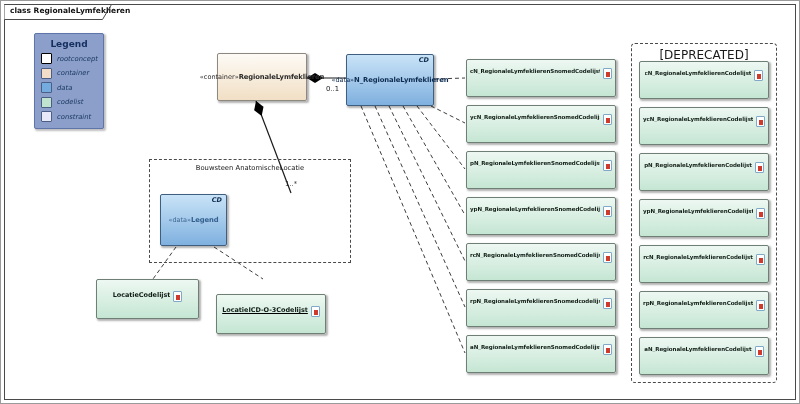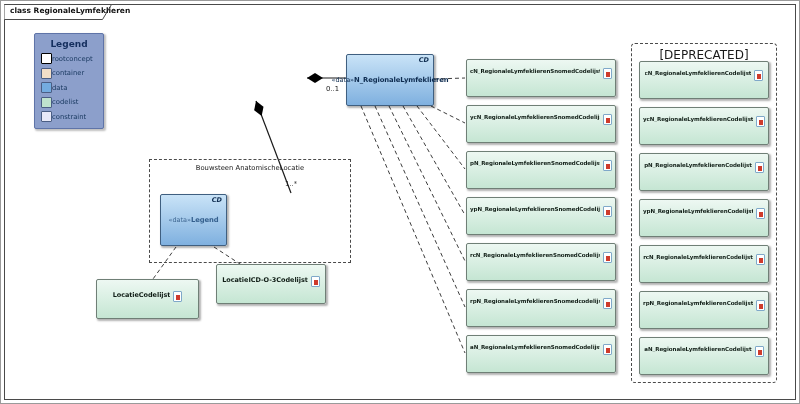--- a/index.html
+++ b/index.html
@@ -5,21 +5,21 @@
   * { margin:0; padding:0; box-sizing:border-box; }
   html,body { width:800px; height:404px; background:#fff; font-family:"DejaVu Sans", sans-serif; overflow:hidden; }
   .canvas { position:relative; width:800px; height:404px; background:#fff; border:1px solid #9a9a9a; }
   .frame { position:absolute; left:3px; top:3px; right:3px; bottom:3px; border:1px solid #4a4a4a; z-index:0; }
   .wires { position:absolute; left:0; top:0; z-index:1; pointer-events:none; }
   .tab-label { position:absolute; left:9px; top:5px; z-index:2; font-size:7.5px; font-weight:bold; color:#111; }
 
   
   .legend { position:absolute; left:33px; top:32px; width:70px; height:96px; background:#8c9fcb; border:1px solid #5f74a8; border-radius:2px; z-index:2; padding:4px 0 0 6px; box-shadow:1.5px 1.5px 2px rgba(0,0,0,.25); }
   .legend-title { font-size:9px; font-weight:bold; color:#142e5e; text-align:center; margin:1px 6px 4px 0; }
-  .legend-item { display:flex; align-items:center; margin-bottom:3.5px; }
+  .legend-item { display:flex; align-items:center; gap:5px; margin-bottom:3.5px;font-style:italic; }
   .sw { width:11px; height:11px; border:1px solid #4b5e84; border-radius:1px; flex-shrink:0; }
   .sw-root { background:#ffffff; border:1.6px solid #000; }
   .sw-container { background:#f2dec8; }
   .sw-data { background:#74ace0; }
   .sw-codelist { background:#bfe3ce; }
   .sw-constraint { background:#e8e9f8; }
   .legend-label { font-size:6.8px; color:#17375e; }
 
   
   .node { position:absolute; z-index:2; border-radius:2px; box-shadow:1.5px 1.5px 2px rgba(0,0,0,.3); display:flex; flex-direction:row; align-items:center; justify-content:center; text-align:center; }
@@ -38,21 +38,21 @@
   .group-dashed { position:absolute; z-index:1; border:1.5px dashed #4a4a4a; }
   .bouwsteen { left:148px; top:158px; width:202px; height:104px; }
   .group-label { position:absolute; top:4px; left:0; right:0; text-align:center; font-size:6.8px; color:#1a1a1a; }
   .deprecated { left:630px; top:42px; width:146px; height:340px; border-radius:4px; }
   .deprecated .group-label { font-size:12px; }
 
   .codelist-box { position:absolute; z-index:2; background:linear-gradient(180deg,#edf8f2,#c5e6d3); border:1px solid #6f7f76; border-radius:2px; box-shadow:1.5px 1.5px 2px rgba(0,0,0,.3); display:flex; align-items:flex-start; justify-content:center; gap:3px; padding:8px 3px 0 3px; }
   .codelist-label { font-size:5.5px; font-weight:bold; color:#101d16; letter-spacing:-0.05px; white-space:nowrap; overflow:hidden; }
   .loc-cl1 { left:95px; top:278px; width:103px; height:40px; padding-top:11px; }
   .loc-cl1 .codelist-label, .loc-cl2 .codelist-label { font-size:6.5px; }
-  .loc-cl2 { left:215px; top:263px; width:110px; height:40px; padding-top:11px; }
+  .loc-cl2 { left:215px; top:293px; width:110px; height:40px; padding-top:11px;text-decoration:underline; }
   .mid { left:465px; width:150px; height:38px; }
   .dep { left:638px; width:130px; height:38px; }
   .m0{top:58px}.m1{top:104px}.m2{top:150px}.m3{top:196px}.m4{top:242px}.m5{top:288px}.m6{top:334px}
   .d0{top:60px}.d1{top:106px}.d2{top:152px}.d3{top:198px}.d4{top:244px}.d5{top:290px}.d6{top:336px}
 
   .doc-icon { position:relative; width:9px; height:11px; background:#fff; border:1px solid #7fa8c9; border-radius:1px; flex-shrink:0; }
   .doc-icon::after { content:""; position:absolute; right:1px; bottom:1px; width:4px; height:5px; background:#ce3b2c; }
 
   .mult { position:absolute; z-index:3; font-size:6.8px; color:#1a1a1a; }
   .mult-n { left:325px; top:84px; }
@@ -105,20 +105,24 @@
     <div class="legend-item">
       <span class="sw sw-codelist"></span>
       <span class="legend-label">codelist</span>
     </div>
     <div class="legend-item">
       <span class="sw sw-constraint"></span>
       <span class="legend-label">constraint</span>
     </div>
   </div>
 
+  <div class="node container-box">
+    <span class="stereo">«container»</span>
+    <span class="nname">RegionaleLymfeklieren</span>
+  </div>
 
   <div class="node data-box n-box">
     <span class="cd-tag">CD</span>
     <span class="stereo">«data»</span>
     <span class="nname">N_RegionaleLymfeklieren</span>
   </div>
 
   <span class="mult mult-n">0..1</span>
   <span class="mult mult-anat">1..*</span>
 

